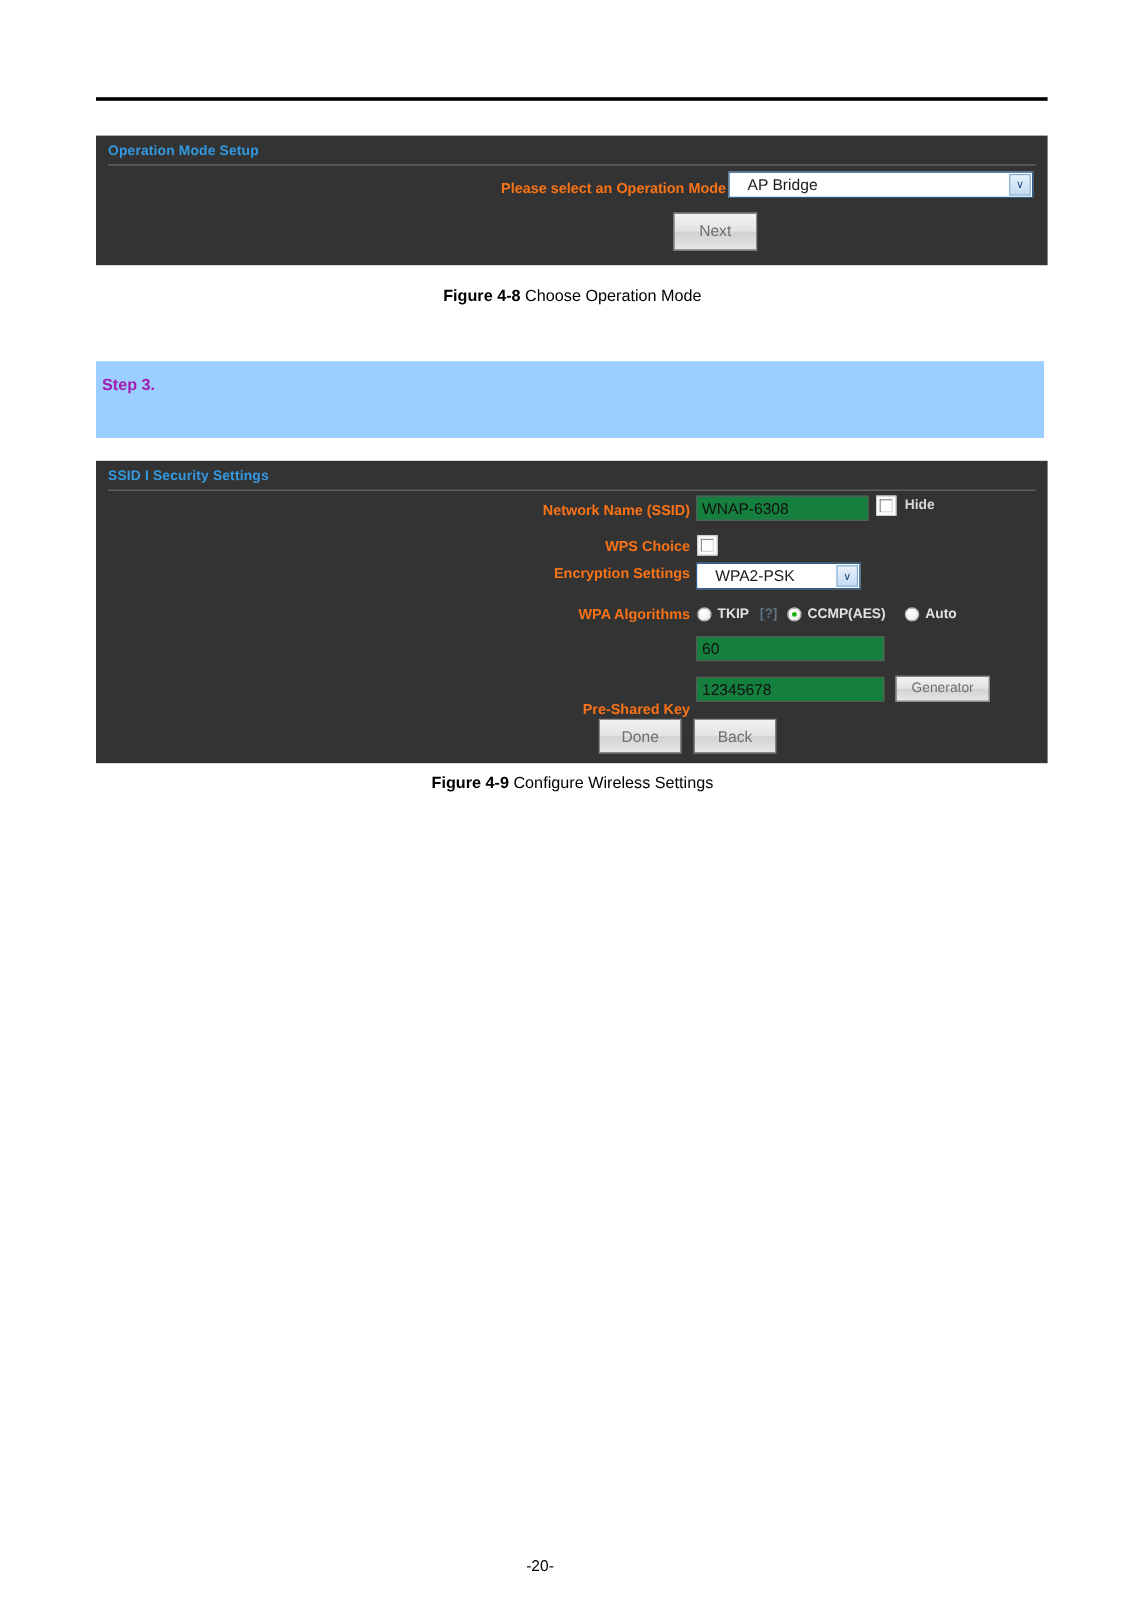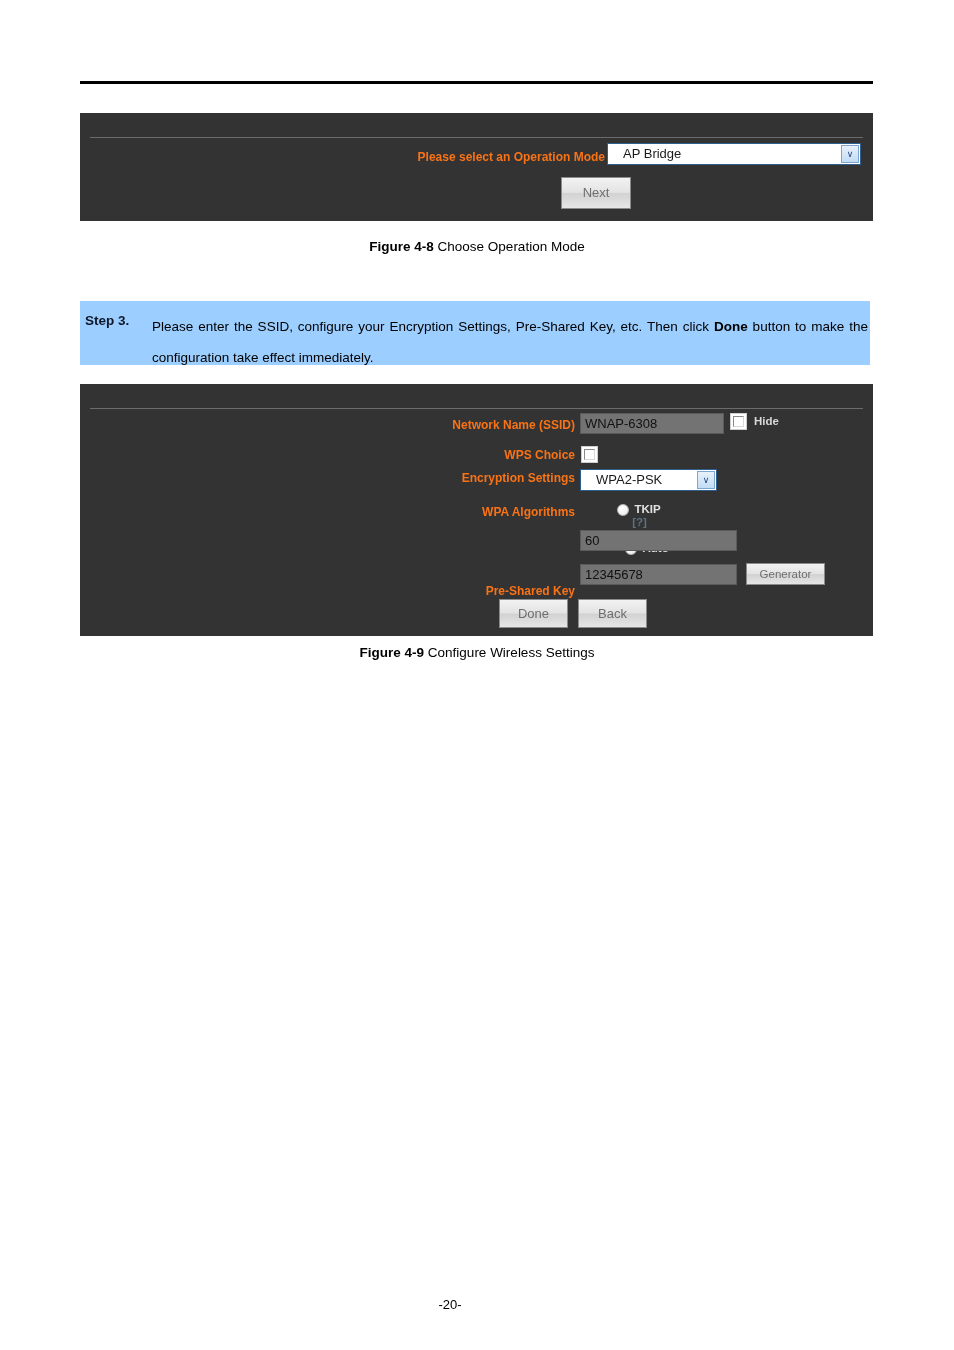--- a/index.html
+++ b/index.html
@@ -111,21 +111,21 @@
     display: flex;
     align-items: center;
     justify-content: center;
     color: #19467d;
     font-size: 9px;
     line-height: 9px;
   }
 
   
   .ui-input {
-    background: #737373;
+    background: #15803d;
     border: 1px solid #5a5a5a;
     box-sizing: border-box;
     height: 21px;
     display: flex;
     align-items: center;
     color: #111111;
     font-size: 13px;
     padding-left: 4px;
     line-height: 15px;
     white-space: nowrap;
@@ -241,21 +241,21 @@
     height: 64px;
     background: #9cceff;
     box-sizing: border-box;
   }
   #step-box .step-label {
     position: absolute;
     left: 5px;
     top: 10px;
     font-size: 13.5px;
     font-weight: bold;
-    color: #0f172a;
+    color: #a21caf;
     line-height: 19px;
   }
   #step-box .step-text {
     position: absolute;
     left: 72px;
     top: 10px;
     right: 2px;
     font-size: 13.5px;
     color: #000000;
     line-height: 31px;
@@ -275,20 +275,21 @@
     color: #000000;
   }
 </style>
 </head>
 <body>
 
 <div class="top-rule"></div>
 
 <div class="panel" id="panel-op-mode">
   <div class="panel-header">
+    <div class="panel-header-title">Operation Mode Setup</div>
     <div class="panel-header-rule"></div>
   </div>
 
   <div class="form-row" style="left:389px; top:145px; width:0;">
   </div>
 
   <div style="position:absolute; left:389px; top:-113px;"></div>
 
   <div style="position:absolute; left:309px; top:33px; width:216px; display:flex; justify-content:flex-end; align-items:center; height:22px;">
     <span class="field-label">Please select an Operation Mode</span>
@@ -300,27 +301,25 @@
 </div>
 
 <div class="ui-button btn-next">Next</div>
 
 <div class="figure-caption" id="caption-4-8">
   <b>Figure 4-8</b><span> Choose Operation Mode</span>
 </div>
 
 <div id="step-box">
   <div class="step-label">Step 3.</div>
-  <div class="step-text">
-    <span>Please enter the SSID, configure your Encryption Settings, Pre-Shared Key, etc. Then click </span><b>Done</b><span> button to make the configuration take effect immediately.</span>
-  </div>
 </div>
 
 <div class="panel" id="panel-ssid">
   <div class="panel-header">
+    <div class="panel-header-title">SSID I Security Settings</div>
     <div class="panel-header-rule"></div>
   </div>
 
   <div style="position:absolute; left:295px; top:30px; width:200px; display:flex; justify-content:flex-end; align-items:center; height:22px;">
     <span class="field-label">Network Name (SSID)</span>
   </div>
   <div class="ui-input" style="position:absolute; left:500px; top:29px; width:144px;">WNAP-6308</div>
   <div style="position:absolute; left:650px; top:29px; display:flex; align-items:center;">
     <span class="ui-checkbox"></span>
     <span class="cb-caption">Hide</span>
@@ -335,21 +334,21 @@
     <span class="field-label">Encryption Settings</span>
   </div>
   <div class="ui-select" style="position:absolute; left:500px; top:85px; width:137px;">
     <span class="sel-value">WPA2-PSK</span>
     <span class="sel-arrow">∨</span>
   </div>
 
   <div style="position:absolute; left:295px; top:117px; width:200px; display:flex; justify-content:flex-end; align-items:center; height:22px;">
     <span class="field-label">WPA Algorithms</span>
   </div>
-  <div class="radio-group" style="position:absolute; left:518px; top:119px; height:18px;flex-direction:column;">
+  <div class="radio-group" style="position:absolute; left:501px; top:119px; height:18px;">
     <span class="radio-item">
       <span class="ui-radio"></span>
       <span class="radio-label">TKIP</span>
     </span>
     <span class="help-token">[?]</span>
     <span class="radio-item">
       <span class="ui-radio checked"></span>
       <span class="radio-label">CCMP(AES)</span>
     </span>
     <span class="radio-item" style="margin-left:16px;">

